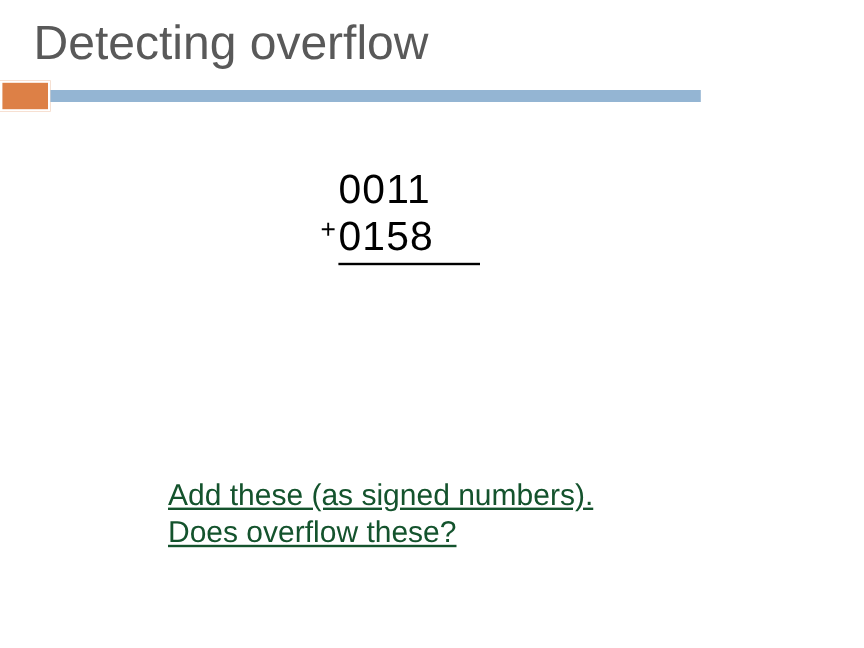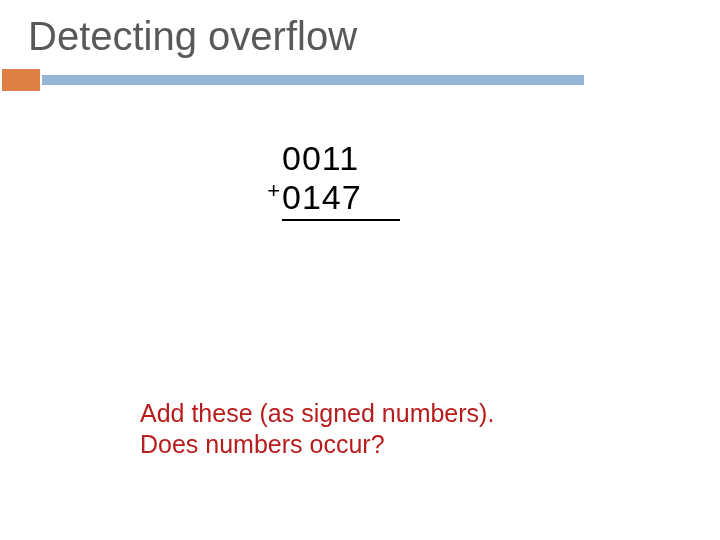--- a/index.html
+++ b/index.html
@@ -71,22 +71,23 @@
     border-top: 2.5px solid #000;
     width: 118px;
     margin-left: 0;
     margin-top: 2px;
   }
   .prompt {
     position: absolute;
     left: 140px;
     top: 398px;
     font-size: 25px;
-    color: #b91c1c;
+    color: #14532d;
     line-height: 1.25;
+    text-decoration: underline;
   }
 </style>
 </head>
 <body>
 
 <div class="slide">
 
   <div class="title">Detecting overflow</div>
 
   <div class="rule-row">
@@ -94,26 +95,26 @@
     <div class="rule-line"></div>
   </div>
 
   <div class="binary-block">
     <div class="binary-row">
       <span class="placeholder-plus"></span>
       <span class="digits">0011</span>
     </div>
     <div class="binary-row">
       <span class="plus">+</span>
-      <span class="digits">0147</span>
+      <span class="digits">0158</span>
     </div>
     <div class="binary-row">
       <span class="placeholder-plus"></span>
       <div class="sum-rule"></div>
     </div>
   </div>
 
   <div class="prompt">
     <div>Add these (as signed numbers).</div>
-    <div>Does numbers occur?</div>
+    <div>Does overflow these?</div>
   </div>
 
 </div>
 
 </body></html>

